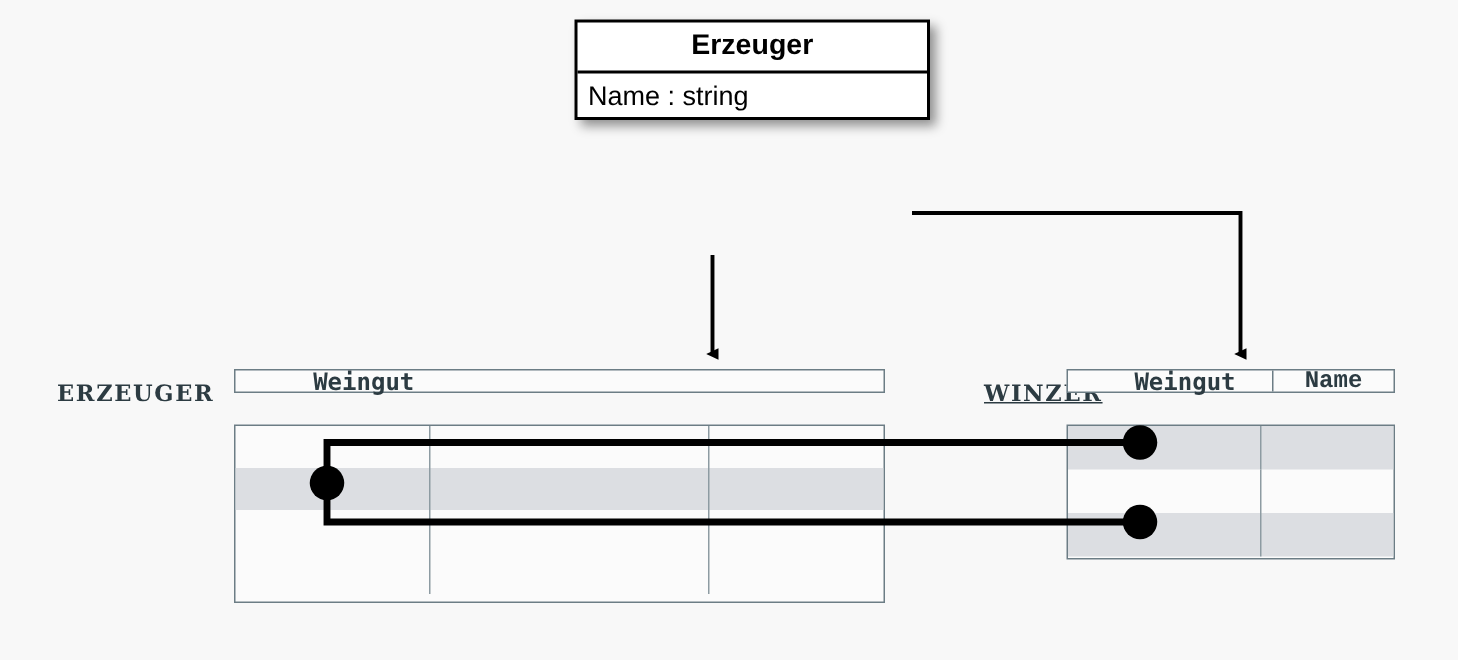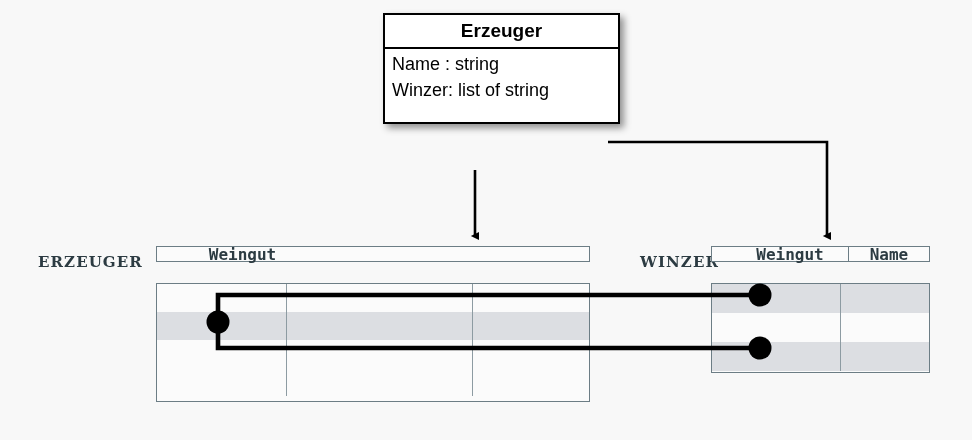--- a/index.html
+++ b/index.html
@@ -31,21 +31,21 @@
     text-align: center;
     font-weight: bold;
     font-size: 19px;
     line-height: 25px;
     padding: 3px 0 4px 0;
     color: #000;
     border-bottom: 2px solid #000;
     font-family: "Liberation Sans", sans-serif;
   }
   .uml-attrs {
-    padding: 2px 0 19px 0;
+    padding: 2px 0 1px 0;
   }
   .uml-attr {
     font-size: 18px;
     line-height: 26px;
     padding-left: 7px;
     color: #000;
     white-space: nowrap;
     font-family: "Liberation Sans", sans-serif;
   }
 
@@ -64,21 +64,21 @@
   .table-label {
     position: absolute;
     font-family: "DejaVu Serif", "Liberation Serif", serif;
     font-weight: bold;
     font-size: 15px;
     letter-spacing: 1.1px;
     color: #2c3b42;
     white-space: nowrap;
   }
   .lbl-erzeuger { left: 38px;  top: 253px; }
-  .lbl-winzer   { left: 640px; top: 253px; }
+  .lbl-winzer   { left: 656px; top: 253px; text-decoration: underline; }
 
   .tbl-head {
     position: absolute;
     display: flex;
     box-sizing: border-box;
     border: 1px solid #6c7d85;
     background: #fbfbfb;
     height: 16px;
     padding-left: 20px;
   }
@@ -124,35 +124,34 @@
 
   .erz-body { left: 156px; top: 283px; width: 434px; height: 119px; }
   .erz-body .row { height: 28px; }
   .erz-body .row .c0 { width: 131px; }
   .erz-body .row .c1 { width: 186px; }
   .erz-body .row .c2 { width: 117px; }
 
   
   .win-head { left: 711px; top: 246px; width: 219px; }
   .win-head .c0 { width: 130px; }
-  .win-head .c1 { width: 89px; }
+  .win-head .c1 { width: 89px; font-family: Liberation Mono, monospace; }
 
   .win-body { left: 711px; top: 283px; width: 219px; height: 90px; }
   .win-body .row { height: 29px; }
   .win-body .row .c0 { width: 130px; }
   .win-body .row .c1 { width: 89px; }
 </style>
 </head>
 <body style="background: rgb(248, 248, 248);">
 
 <div class="uml-box">
   <div class="uml-title">Erzeuger</div>
   <div class="uml-attrs">
     <div class="uml-attr">Name : string</div>
-    <div class="uml-attr">Winzer: list of string</div>
   </div>
 </div>
 
 <div class="table-label lbl-erzeuger">ERZEUGER</div>
 <div class="table-label lbl-winzer">WINZER</div>
 
 <div class="tbl-head erz-head">
   <div class="cell c0">Weingut</div>
 </div>
 

